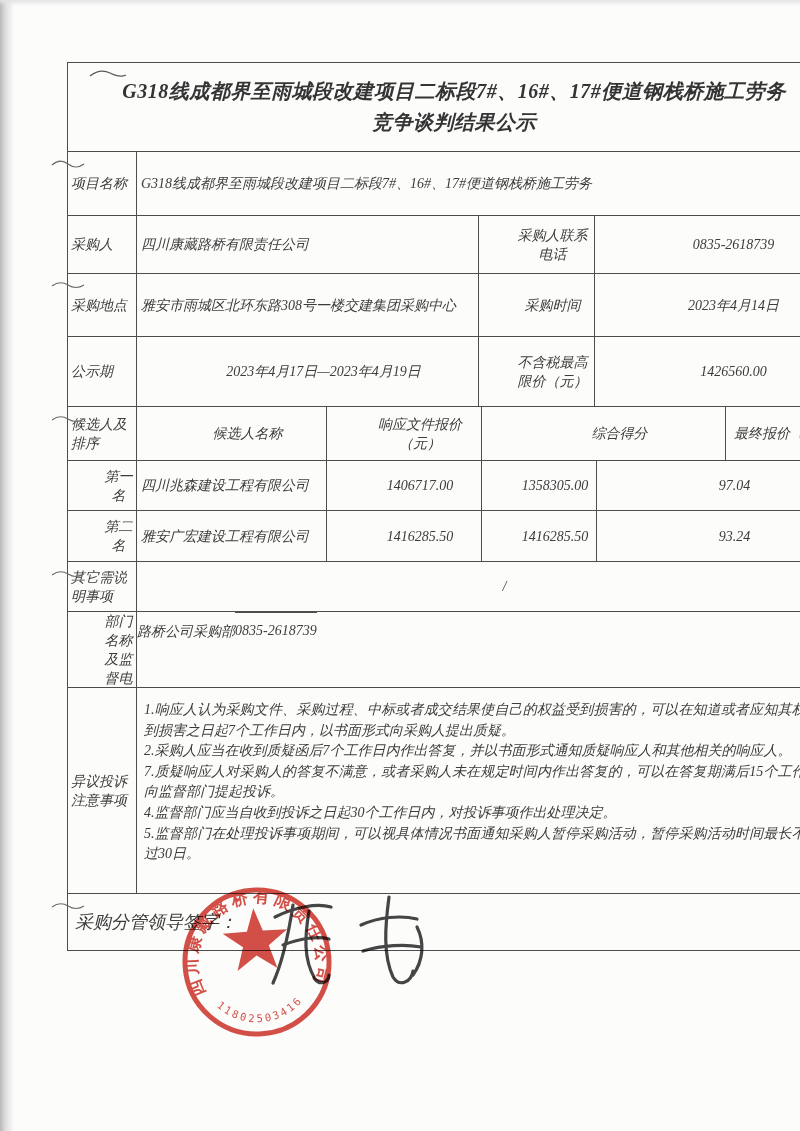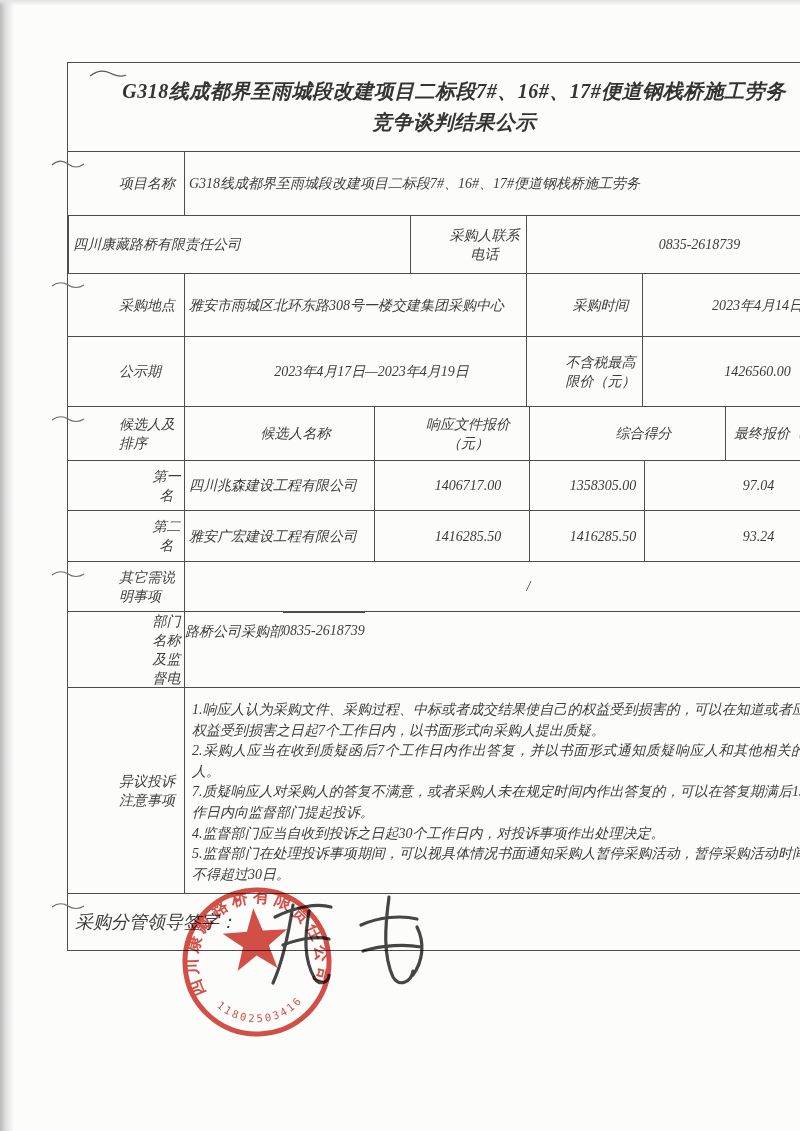--- a/index.html
+++ b/index.html
@@ -30,21 +30,21 @@
   .row { display:flex; border-top:1px solid #4d4d4d; width:100%; }
   .row.first { border-top:none; }
   .cell {
     border-left:1px solid #4d4d4d;
     display:flex; align-items:center;
     font-size:14px; line-height:19px;
     padding:2px 4px;
     overflow:hidden;
   }
   .cell.nb { border-left:none; }
-  .lab { width:68px; flex:0 0 68px; padding:2px 3px;margin-left:48px; }
+  .lab { width:68px; flex:0 0 68px; padding:2px 3px; }
   .ctr { justify-content:center; text-align:center;padding-left:36px; }
   .grow { flex:1 1 auto; }
   .title-cell {
     flex:1 1 auto; flex-direction:column; justify-content:center;
     font-size:20px; font-weight:bold; line-height:31px; text-align:center;
     color:#343434; letter-spacing:0.5px;
   }
   .subcol { flex:1 1 auto; display:flex; flex-direction:row; border-left:1px solid #4d4d4d; }
   .subrow { display:flex; align-items:center; justify-content:center; font-size:14px; }
   .subrow + .subrow { border-top:1px solid #4d4d4d; }
@@ -73,20 +73,21 @@
         <span>竞争谈判结果公示</span>
       </div>
     </div>
 
     <div class="row" style="height:64px">
       <div class="cell nb lab">项目名称</div>
       <div class="cell grow">G318线成都界至雨城段改建项目二标段7#、16#、17#便道钢栈桥施工劳务</div>
     </div>
 
     <div class="row" style="height:58px">
+      <div class="cell nb lab">采购人</div>
       <div class="cell" style="width:342px;flex:0 0 342px">四川康藏路桥有限责任公司</div>
       <div class="cell ctr" style="width:116px;flex:0 0 116px">采购人联系电话</div>
       <div class="cell ctr grow">0835-2618739</div>
     </div>
 
     <div class="row" style="height:63px">
       <div class="cell nb lab">采购地点</div>
       <div class="cell" style="width:342px;flex:0 0 342px">雅安市雨城区北环东路308号一楼交建集团采购中心</div>
       <div class="cell ctr" style="width:116px;flex:0 0 116px">采购时间</div>
       <div class="cell ctr grow">2023年4月14日</div>

